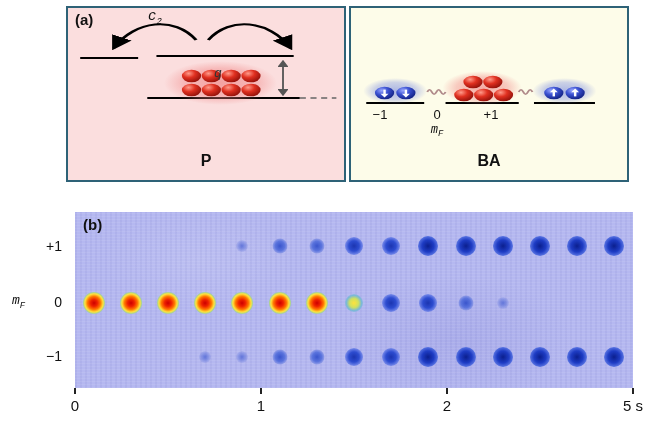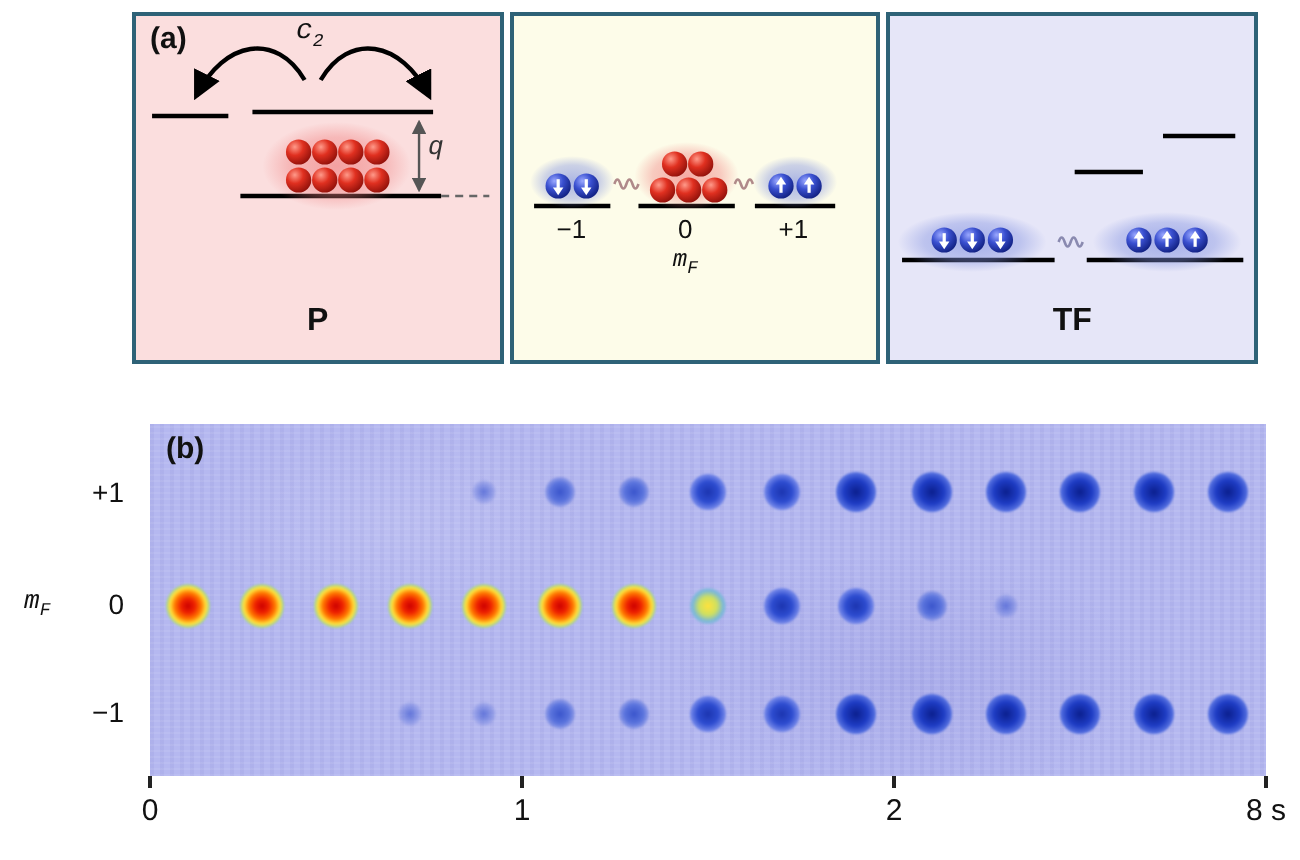--- a/index.html
+++ b/index.html
@@ -165,48 +165,23 @@
         </g>
         <g>
           <path class="wavy" d="M50,84 q1.5,-4.5 3,0 q1.5,4.5 3,0 q1.5,-4.5 3,0 q1.5,4.5 3,0"></path>
           <path class="wavy" d="M110,84 q1.5,-4.5 3,0 q1.5,4.5 3,0 q1.5,-4.5 3,0"></path>
         </g>
       </svg>
       <span class="mf-tick" style="left:29px">−1</span>
       <span class="mf-tick" style="left:86px">0</span>
       <span class="mf-tick" style="left:140px">+1</span>
       <span class="mf-axis-a math"><span>m</span><sub>F</sub></span>
+      <span class="phase-name">BA</span>
     </div>
 
-    <div class="phase-box phase-tf">
-      <svg viewBox="0 0 181 172" preserveAspectRatio="none">
-        <g>
-          <line class="lvl" x1="92" y1="78" x2="126" y2="78"></line>
-          <line class="lvl" x1="136" y1="60" x2="172" y2="60"></line>
-          <line class="lvl" x1="6" y1="122" x2="82" y2="122"></line>
-          <line class="lvl" x1="98" y1="122" x2="176" y2="122"></line>
-        </g>
-        <g>
-          <ellipse cx="41" cy="113" rx="37" ry="15" fill="url(#haloBlue)"></ellipse>
-          <use href="#ballDown" x="27" y="112"></use>
-            <use href="#ballDown" x="41" y="112"></use>
-            <use href="#ballDown" x="55" y="112"></use>
-        </g>
-        <g>
-          <ellipse cx="138" cy="113" rx="37" ry="15" fill="url(#haloBlue)"></ellipse>
-          <use href="#ballUp" x="124" y="112"></use>
-            <use href="#ballUp" x="138" y="112"></use>
-            <use href="#ballUp" x="152" y="112"></use>
-        </g>
-        <g>
-          <path class="wavy-b" d="M84,113 q1.5,-4.5 3,0 q1.5,4.5 3,0 q1.5,-4.5 3,0 q1.5,4.5 3,0"></path>
-        </g>
-      </svg>
-      <span class="phase-name">TF</span>
-    </div>
   </div>
 
   <span class="mf-axis-b math"><span>m</span><sub>F</sub></span>
   <span class="ylab" style="top:238px">+1</span>
   <span class="ylab" style="top:294px">0</span>
   <span class="ylab" style="top:348px">−1</span>
 
   <div class="b-image" id="b-image">
     <span class="b-label">(b)</span>
   <div class="spot s-faint" style="left: 30%; top: 19.5%;"></div>
@@ -247,16 +222,16 @@
     </div>
 
   <div class="x-axis">
     <div class="x-tick" style="left:0%"></div>
     <div class="x-tick" style="left:33.333%"></div>
     <div class="x-tick" style="left:66.667%"></div>
     <div class="x-tick" style="left:100%"></div>
     <span class="x-ticklab" style="left:0%">0</span>
     <span class="x-ticklab" style="left:33.333%">1</span>
     <span class="x-ticklab" style="left:66.667%">2</span>
-    <span class="x-ticklab" style="left:100%">8 s</span>
+    <span class="x-ticklab" style="left:100%">5 s</span>
   </div>
 
 </div>
 
 </body></html>

